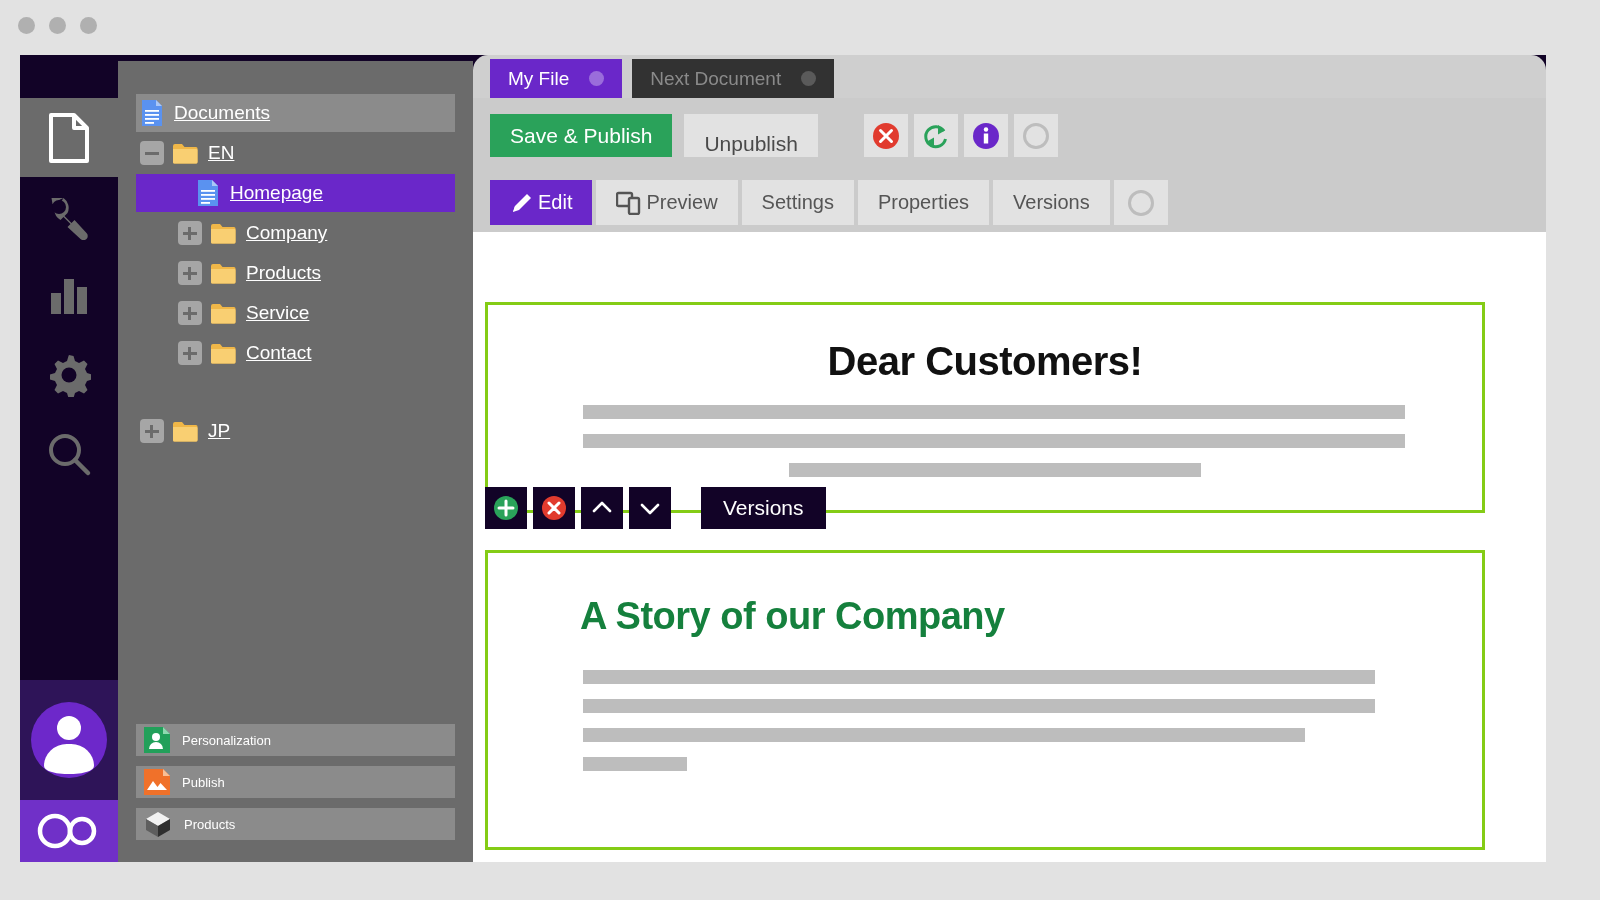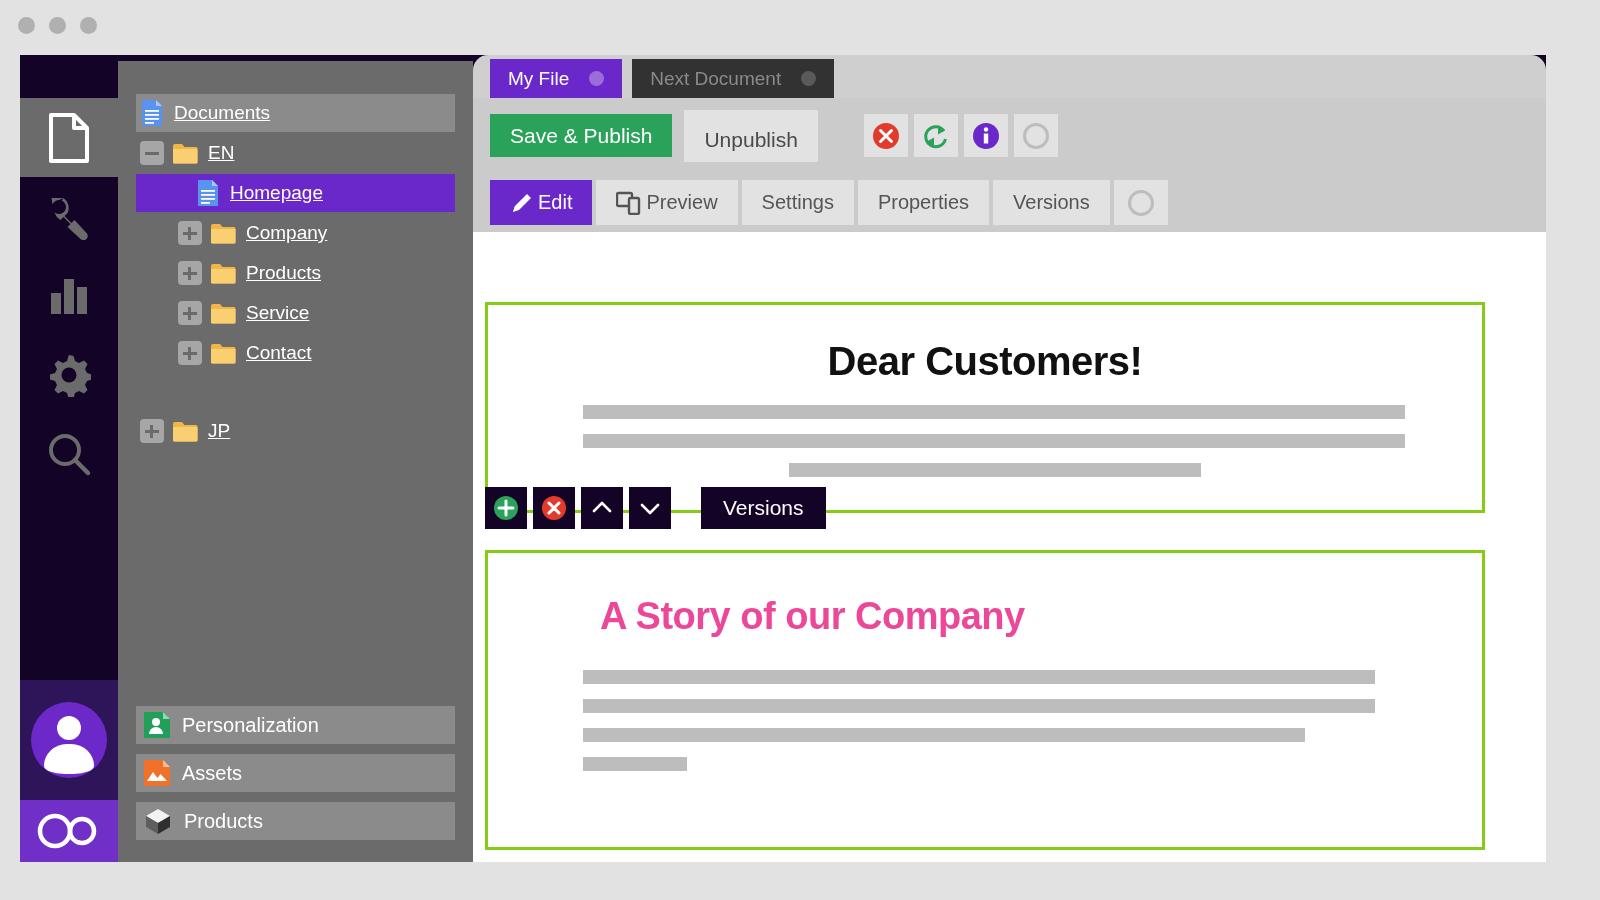--- a/index.html
+++ b/index.html
@@ -126,23 +126,23 @@
   .indent-3 { padding-left: 60px; }
 
   .doc-icon { width: 24px; height: 28px; flex: 0 0 24px; }
   .folder-icon { width: 26px; height: 21px; flex: 0 0 26px; }
 
   
   #tree-bottom {
     position: absolute; left: 18px; bottom: 12px; width: 319px;
   }
   .tree-btn {
-    height: 38px; background: #8b8b8b; margin-bottom: 10px;
+    height: 32px; background: #8b8b8b; margin-bottom: 10px;
     display: flex; align-items: center; padding-left: 8px;
-    color: #fff; font-size: 20px;
+    color: #fff; font-size: 13px;
   }
   .tree-btn .tb-label { margin-left: 12px; }
 
   
   #main-area {
     position: absolute; left: 453px; top: 0;
     width: 1073px; height: 807px;
     background: #cfcfcf;
     border-radius: 15px;
   }
@@ -168,21 +168,21 @@
     width: 1073px; height: 75px; background: #cbcbcb;
     display: flex; align-items: center; padding-left: 17px; gap: 12px;
   }
   #btn-save {
     height: 43px; background: #2aa25a; color: #fff;
     font-size: 21px; border: none;
     padding: 0 20px; cursor: pointer;
     font-family: inherit;
   }
   #btn-unpublish {
-    height: 52px; background: #e2e2e2; color: #4a4a4a;
+    height: 43px; background: #e2e2e2; color: #4a4a4a;
     font-size: 21px; border: none;
     padding: 18px 20px; cursor: pointer;
     font-family: inherit;
   }
   .tool-icon-btn {
     width: 44px; height: 43px; background: #e2e2e2;
     display: flex; align-items: center; justify-content: center;
     cursor: pointer;
   }
   #toolbar-icons { display: flex; gap: 6px; margin-left: 34px; }
@@ -215,23 +215,22 @@
   #box-header { left: 12px; top: 70px; width: 1000px; height: 211px; }
   #box-content { left: 12px; top: 318px; width: 1000px; height: 300px; }
 
   #headline-dear {
     position: absolute; left: 0; right: 0; top: 34px;
     text-align: center; font-size: 40px; font-weight: bold;
     color: #111111; letter-spacing: -0.5px;
   }
   #headline-story {
     position: absolute; left: 92px; top: 42px;
-    font-size: 38px; font-weight: bold; color: #ec4899;
+    font-size: 38px; font-weight: bold; color: #15803d;
     letter-spacing: -0.5px;
-    margin-left: 20px;
   }
   .text-bar { position: absolute; background: #bdbdbd; height: 14px; }
 
   
   #block-toolbar {
     position: absolute; left: 12px; top: 255px;
     display: flex; align-items: center; height: 42px;
   }
   .block-btn {
     width: 42px; height: 42px; background: #120327;
@@ -430,21 +429,21 @@
             <path d="M5 22 a7 7 0 0 1 14 0 Z" fill="#fff"></path>
           </svg>
           <span class="tb-label">Personalization</span>
         </div>
         <div class="tree-btn">
           <svg width="26" height="26" viewBox="0 0 26 26">
             <path d="M0 0 h19 l7 7 v19 H0 Z" fill="#f0712a"></path>
             <path d="M19 0 l7 7 h-7 Z" fill="#f8bf96"></path>
             <path d="M3 21 l6 -9 l4.5 6 l3 -4 l6.5 7 Z" fill="#fff"></path>
           </svg>
-          <span class="tb-label">Assets</span>
+          <span class="tb-label">Publish</span>
         </div>
         <div class="tree-btn">
           <svg width="28" height="28" viewBox="0 0 28 28">
             <path d="M14 2 L26 9 L14 16 L2 9 Z" fill="#f2f2f2"></path>
             <path d="M2 9 L14 16 L14 27 L2 20 Z" fill="#5e5e5e"></path>
             <path d="M26 9 L14 16 L14 27 L26 20 Z" fill="#2f2f2f"></path>
           </svg>
           <span class="tb-label">Products</span>
         </div>
       </div>

